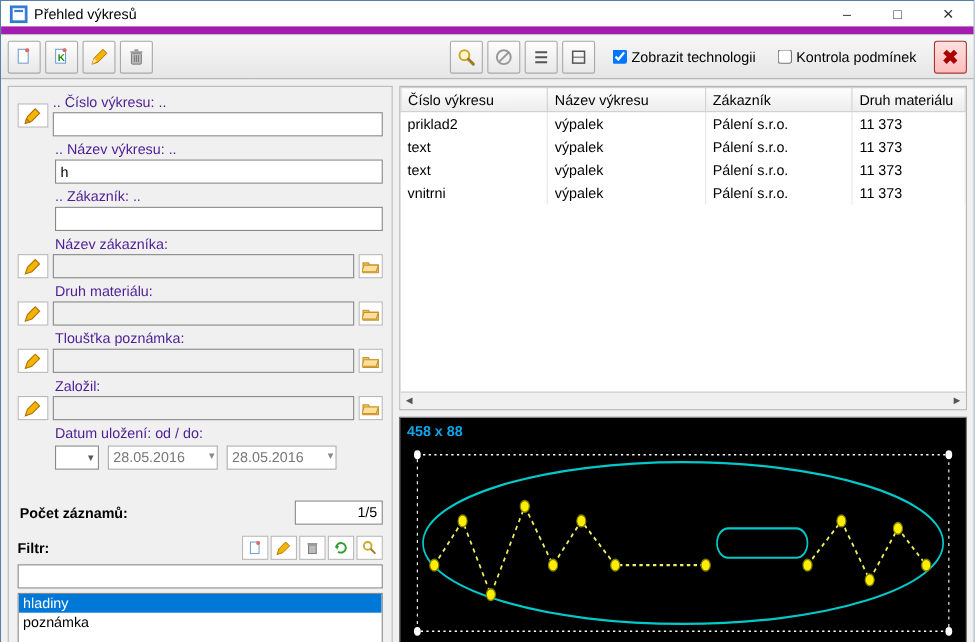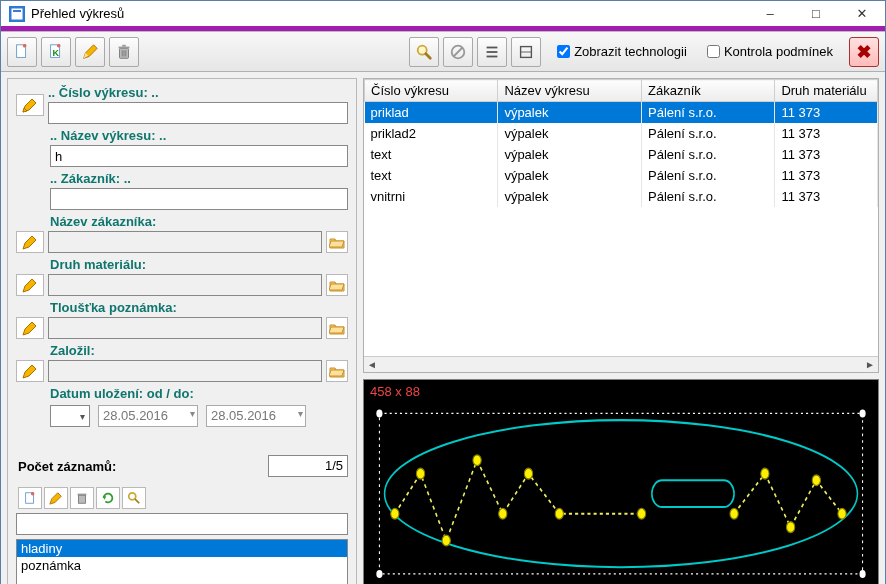--- a/index.html
+++ b/index.html
@@ -17,21 +17,21 @@
     border: 1px solid #5a7ea5;
     display: flex;
     flex-direction: column;
   }
   .titlebar {
     height: 30px;
     background: #fff;
     display: flex;
     align-items: center;
     padding-left: 8px;
-    border-bottom: 5px solid #a21caf;
+    border-bottom: 7px solid #a21caf;
   }
   .titlebar .icon16 {
     width: 16px; height: 16px;
     margin-right: 6px;
     display: inline-flex; align-items:center; justify-content:center;
     background: #2a7ad2;
     color:#fff;
   }
   .titlebar .title {
     flex: 1;
@@ -93,21 +93,21 @@
   }
   .leftpanel {
     width:350px;
     background:#f0f0f0;
     border:1px solid #b8b8b8;
     padding:6px 8px;
     display:flex;
     flex-direction:column;
   }
   .fieldrow { margin-bottom:4px; }
-  .lbl { font-weight:bold; color:#0f766e; font-size:13px; margin-bottom:2px; display:block; margin-left:34px; }
+  .lbl { font-weight:normal; color:#4c1d95; font-size:13px; margin-bottom:2px; display:block; margin-left:34px; }
   .rowwithicons { display:flex; align-items:center; gap:4px; }
   .miniPencil {
     width:28px; height:22px;
     display:flex; align-items:center; justify-content:center;
     background:#fff;
     border:1px solid #b8b8b8;
   }
   .txtinput {
     flex:1; height:22px;
     border:1px solid #888;
@@ -205,22 +205,23 @@
   .preview {
     flex:1;
     background:#000;
     border:1px solid #808080;
     margin-top:6px;
     position:relative;
   }
   .preview .dim {
     position:absolute;
     top:4px; left:6px;
-    color:#ef4444;
+    color:#0ea5e9;
     font-size:13px;
+    font-weight:bold;
   }
   .preview svg { position:absolute; inset:0; width:100%; height:100%; }
   .node { fill:#ffee00; stroke:#808000; stroke-width:1; }
 
   
   .svgicon { width:18px; height:18px; }
 </style>
 </head>
 <body>
 
@@ -432,20 +433,21 @@
             <div class="datein"><span>28.05.2016</span><span style="position:absolute;right:2px;top:2px;font-size:10px;color:#888">▾</span></div>
           </div>
         </div>
 
         <div class="countrow">
           <span class="lbl2">Počet záznamů:</span>
           <div class="countval">1/5</div>
         </div>
 
         <div class="filterbar">
+          <span class="flbl">Filtr:</span>
           <div class="smallbtn">
             <svg width="14" height="14" viewBox="0 0 16 16">
                 <rect x="3" y="2" width="9" height="12" fill="#fff" stroke="#6699cc"></rect>
                 <circle cx="11" cy="3" r="2" fill="#e06666"></circle>
               </svg>
           </div>
           <div class="smallbtn">
             <svg width="14" height="14" viewBox="0 0 16 16">
                 <polygon points="1,15 3,9 10,2 14,6 7,13" fill="#f4b400" stroke="#b07000"></polygon>
               </svg>
@@ -488,26 +490,20 @@
               </colgroup>
             <thead>
               <tr id="gridhead">
                   <th>Číslo výkresu</th>
                   <th>Název výkresu</th>
                   <th>Zákazník</th>
                   <th>Druh materiálu</th>
                 </tr>
             </thead>
             <tbody id="gridbody">
-                <tr class="sel">
-                  <td>priklad</td>
-                  <td>výpalek</td>
-                  <td>Pálení s.r.o.</td>
-                  <td>11 373</td>
-                </tr>
                 <tr>
                   <td>priklad2</td>
                   <td>výpalek</td>
                   <td>Pálení s.r.o.</td>
                   <td>11 373</td>
                 </tr>
                 <tr>
                   <td>text</td>
                   <td>výpalek</td>
                   <td>Pálení s.r.o.</td>

